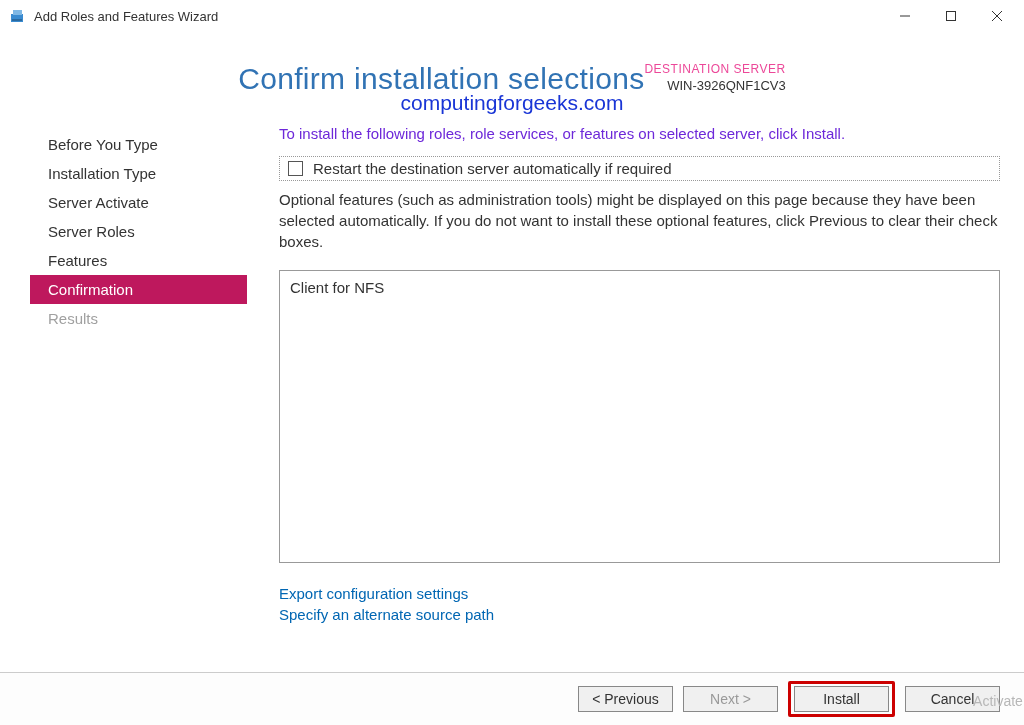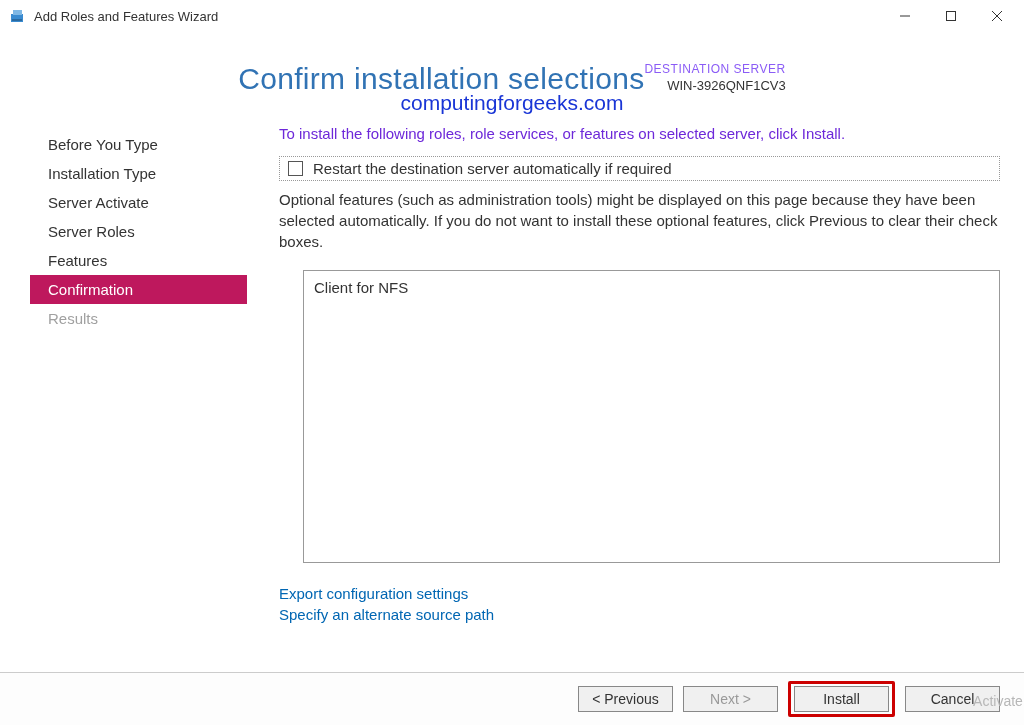--- a/index.html
+++ b/index.html
@@ -67,21 +67,21 @@
       color: #3173b4;
       letter-spacing: 0.3px;
     }
     .dest-server {
       text-align: right;
       color: #5a5a5a;
       font-size: 12px;
     }
     .dest-label {
       font-size: 12px;
-      color: #8b5cf6;
+      color: #ec4899;
       letter-spacing: 0.5px;
     }
     .dest-name {
       font-size: 13px;
       color: #333;
       margin-top: 2px;
     }
     .watermark {
       text-align: center;
       font-size: 21px;
@@ -149,21 +149,20 @@
       line-height: 1.4;
       margin-bottom: 18px;
     }
     .features-list {
       border: 1px solid #999;
       height: 293px;
       padding: 8px 10px;
       font-size: 15px;
       color: #333;
       overflow: auto;
-      margin-left: 24px;
     }
     .bottom-links {
       margin-top: 22px;
     }
     .link {
       color: #0066b3;
       font-size: 15px;
       cursor: pointer;
       display: block;
       margin-bottom: 4px;

